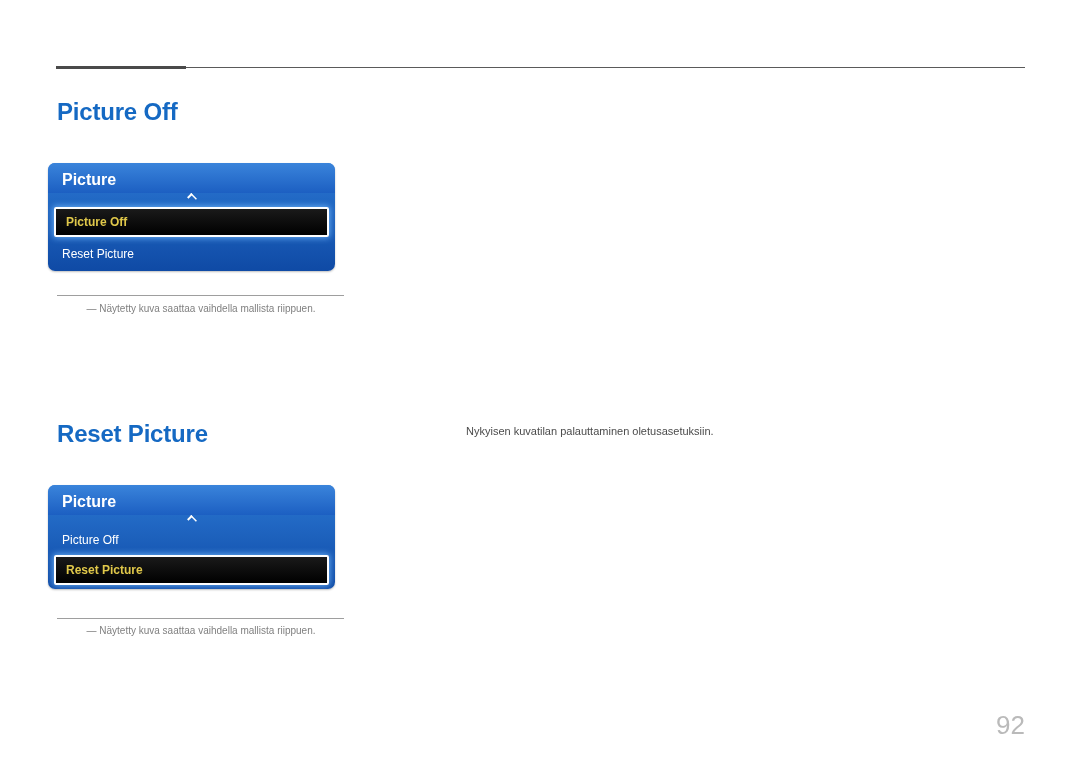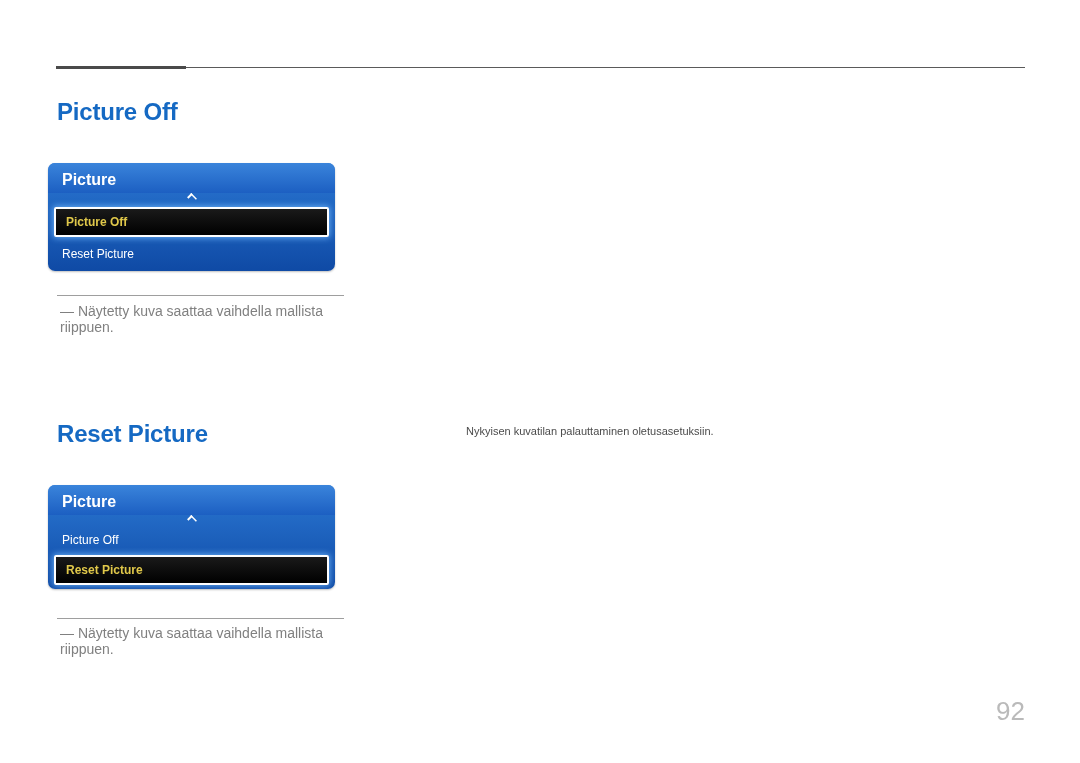--- a/index.html
+++ b/index.html
@@ -80,38 +80,39 @@
     .footnote-rule {
       position: absolute;
       left: 57px;
       width: 287px;
       border-top: 1px solid #9e9e9e;
     }
     .rule1 { top: 295px; }
     .rule2 { top: 618px; }
     .footnote {
       position: absolute;
-      left: 60px;
+      left: 41px;
       width: 320px;
-      font-size: 14px;
+      font-size: 10px;
       color: #808080;
+      text-align: center;
     }
     .foot1 { top: 303px; }
     .foot2 { top: 625px; }
     .body-text {
       position: absolute;
       top: 425px;
       left: 450px;
       font-size: 11px;
       color: #4b4b4b;
       padding-left: 16px;
     }
     .page-number {
       position: absolute;
-      bottom: 36px;
+      bottom: 22px;
       right: 55px;
       font-size: 26px;
       color: #bababa;
       font-weight: 300;
     }
     .chev {
       display: inline-block;
       width: 8px;
       height: 8px;
       border-left: 2px solid #fff;

